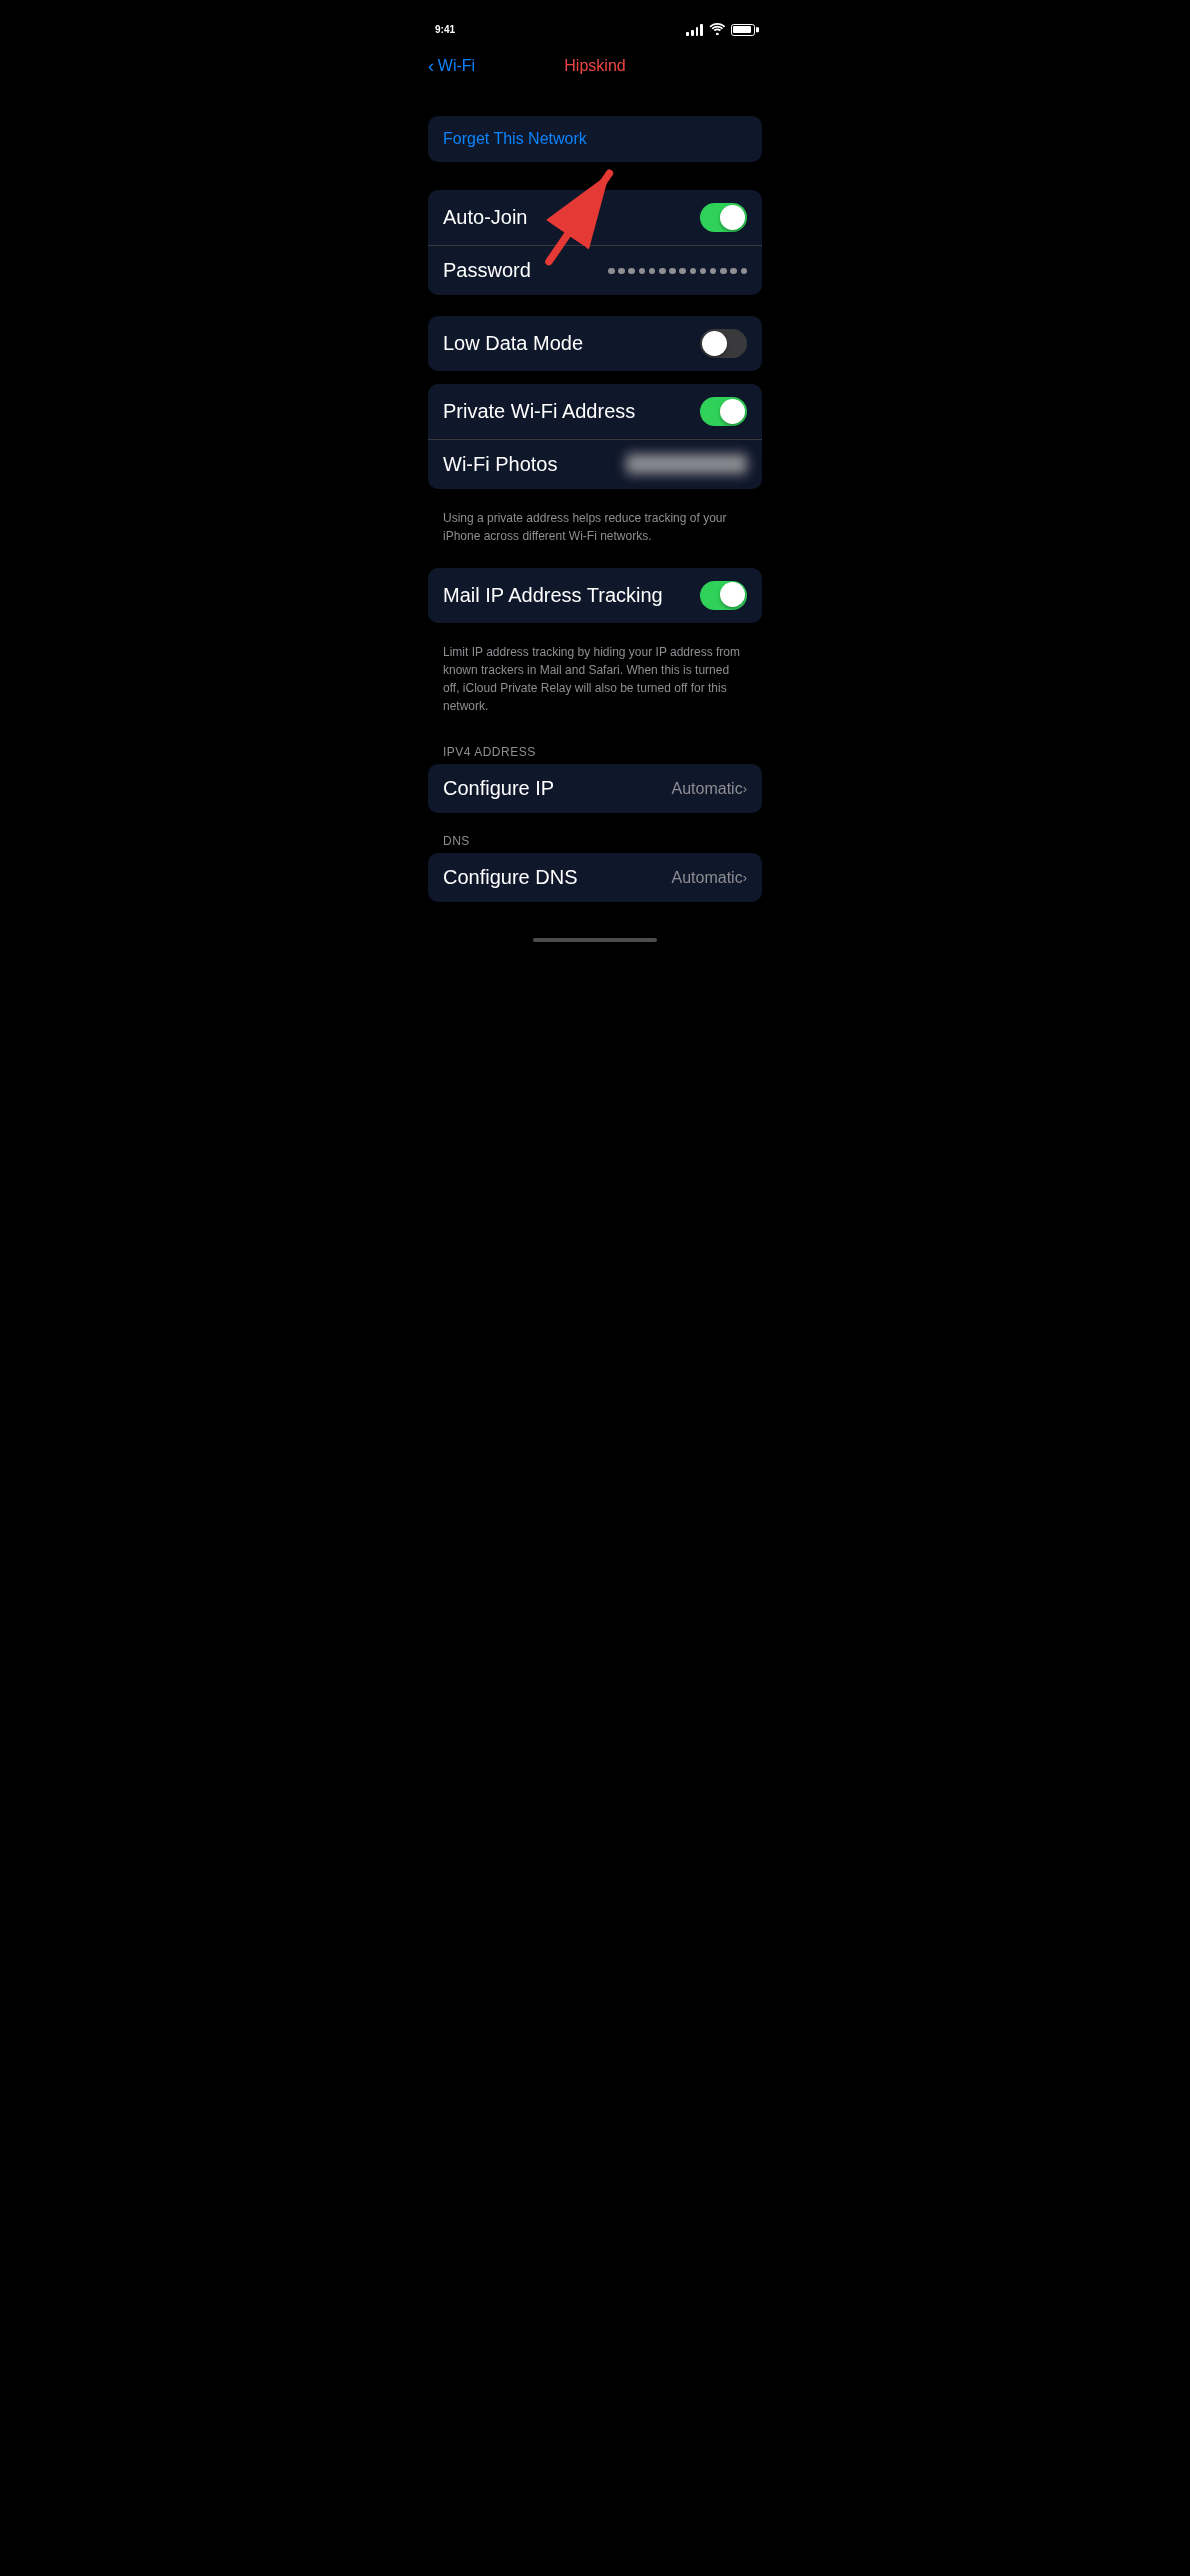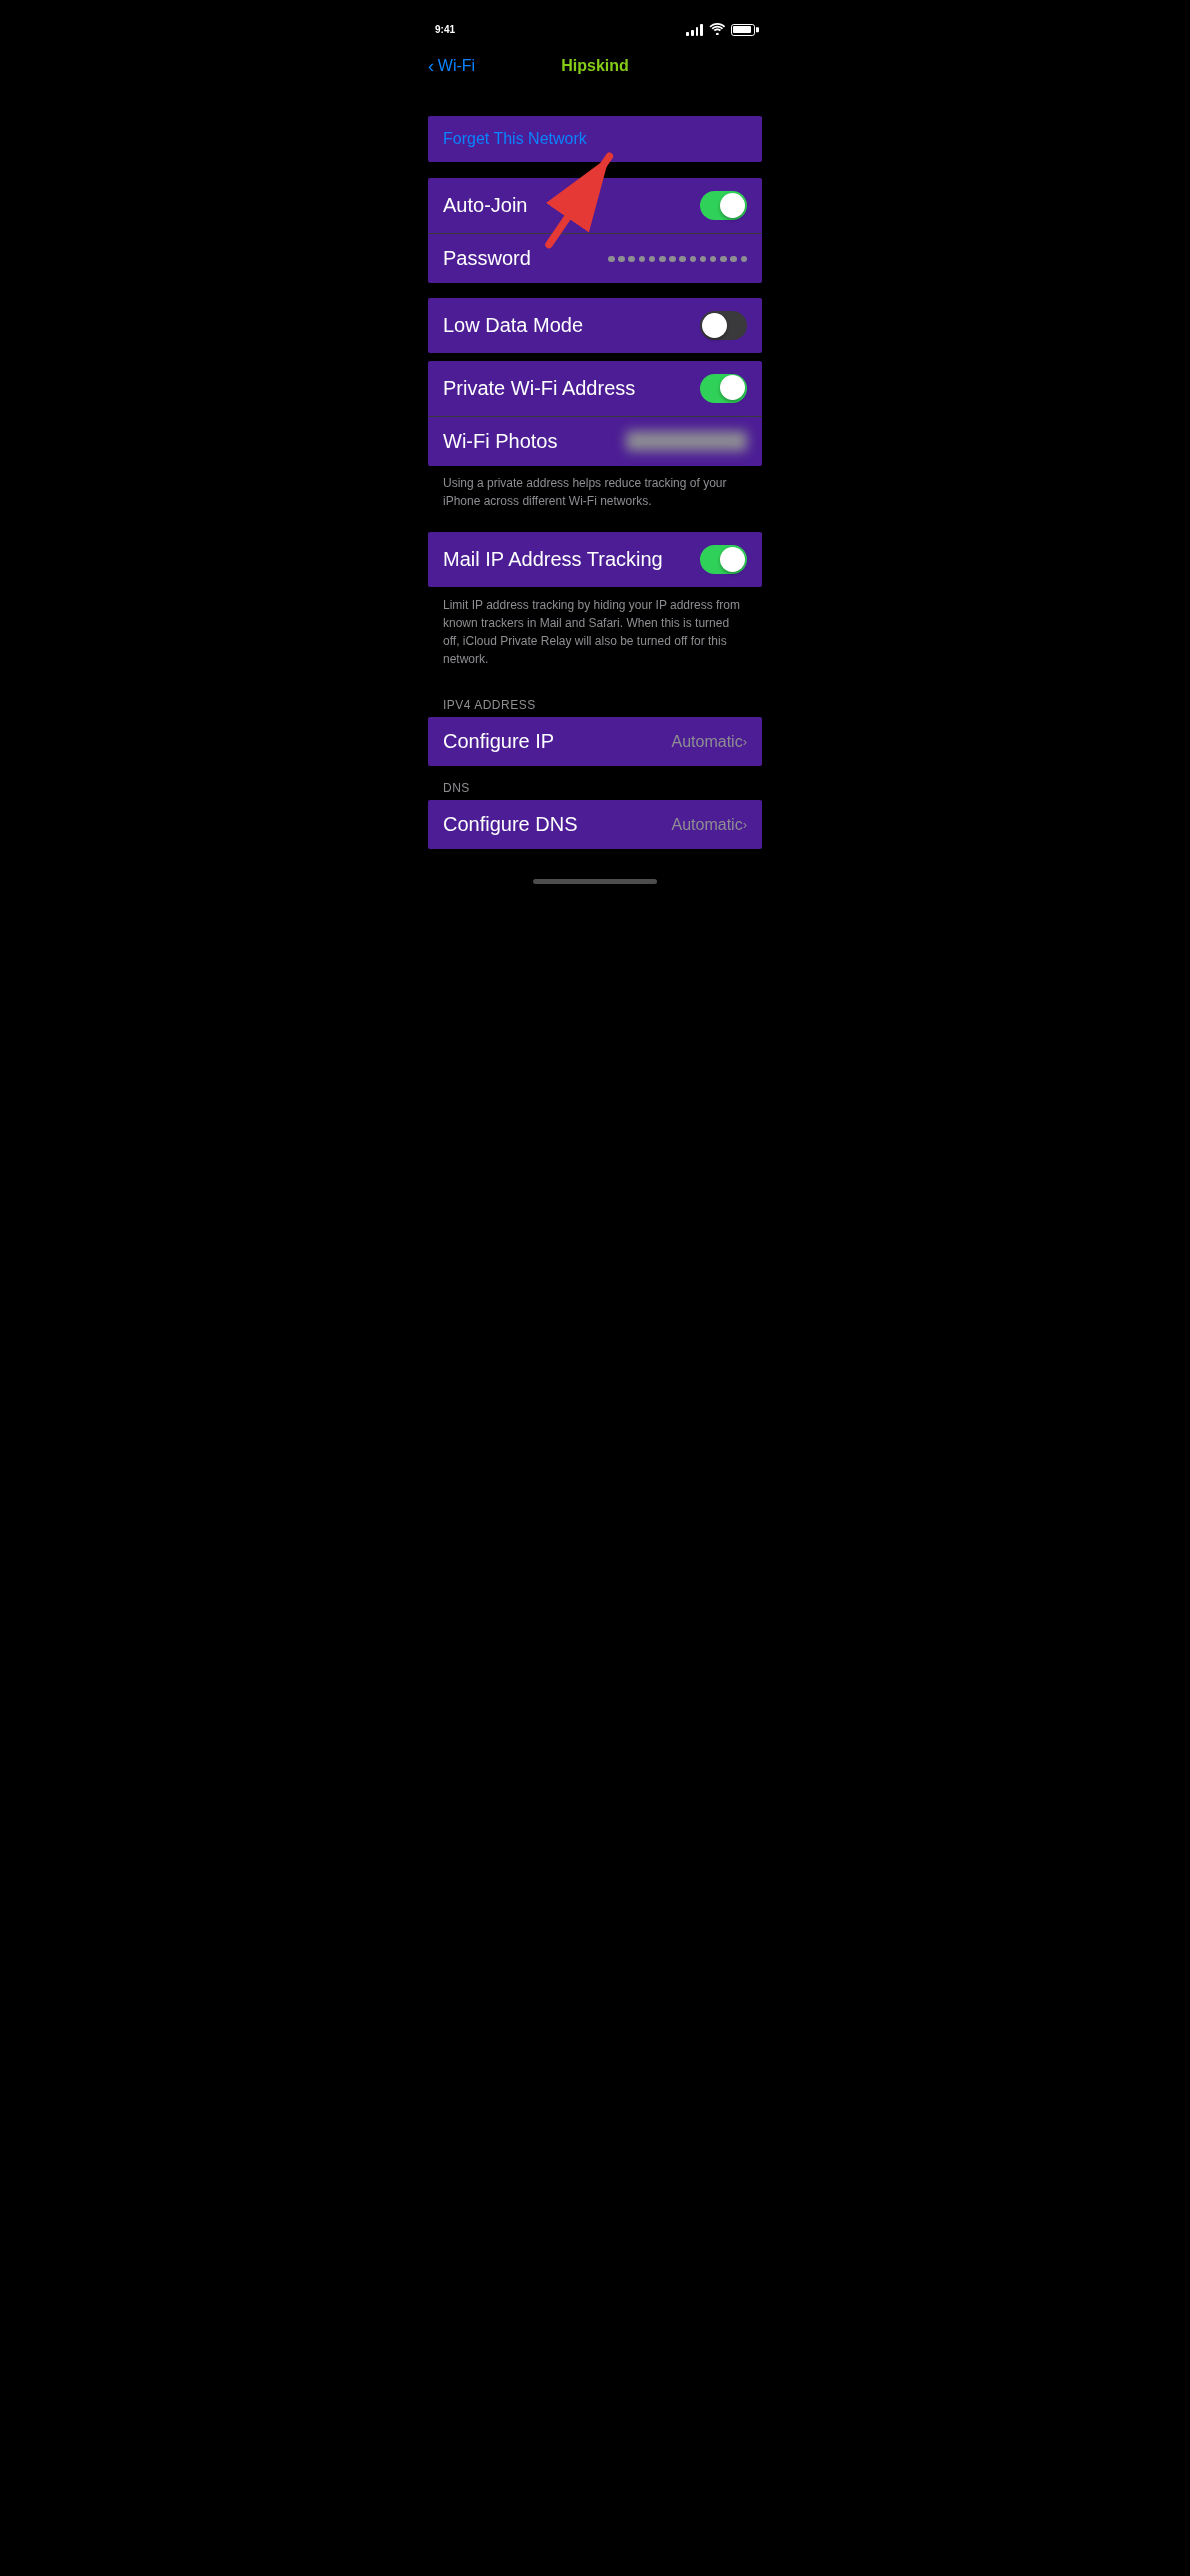--- a/index.html
+++ b/index.html
@@ -106,34 +106,34 @@
     }
 
     .nav-back-chevron {
       font-size: 18.5px;
       font-weight: 300;
       margin-top: -0.9px;
     }
 
     .nav-title {
       font-size: 16px;
-      font-weight: 700;
-      color: #84cc16;
+      font-weight: 400;
+      color: #ef4444;
     }
 
     
     .content {
       padding: 15px 15px;
     }
 
     
     .card {
-      background: #4c1d95;
-      border-radius: 2px;
-      margin-bottom: 1px;
+      background: #0f172a;
+      border-radius: 10px;
+      margin-bottom: 13px;
       overflow: hidden;
     }
 
     .card-row {
       display: flex;
       align-items: center;
       justify-content: space-between;
       padding: 13px 15px;
       min-height: 46px;
     }

